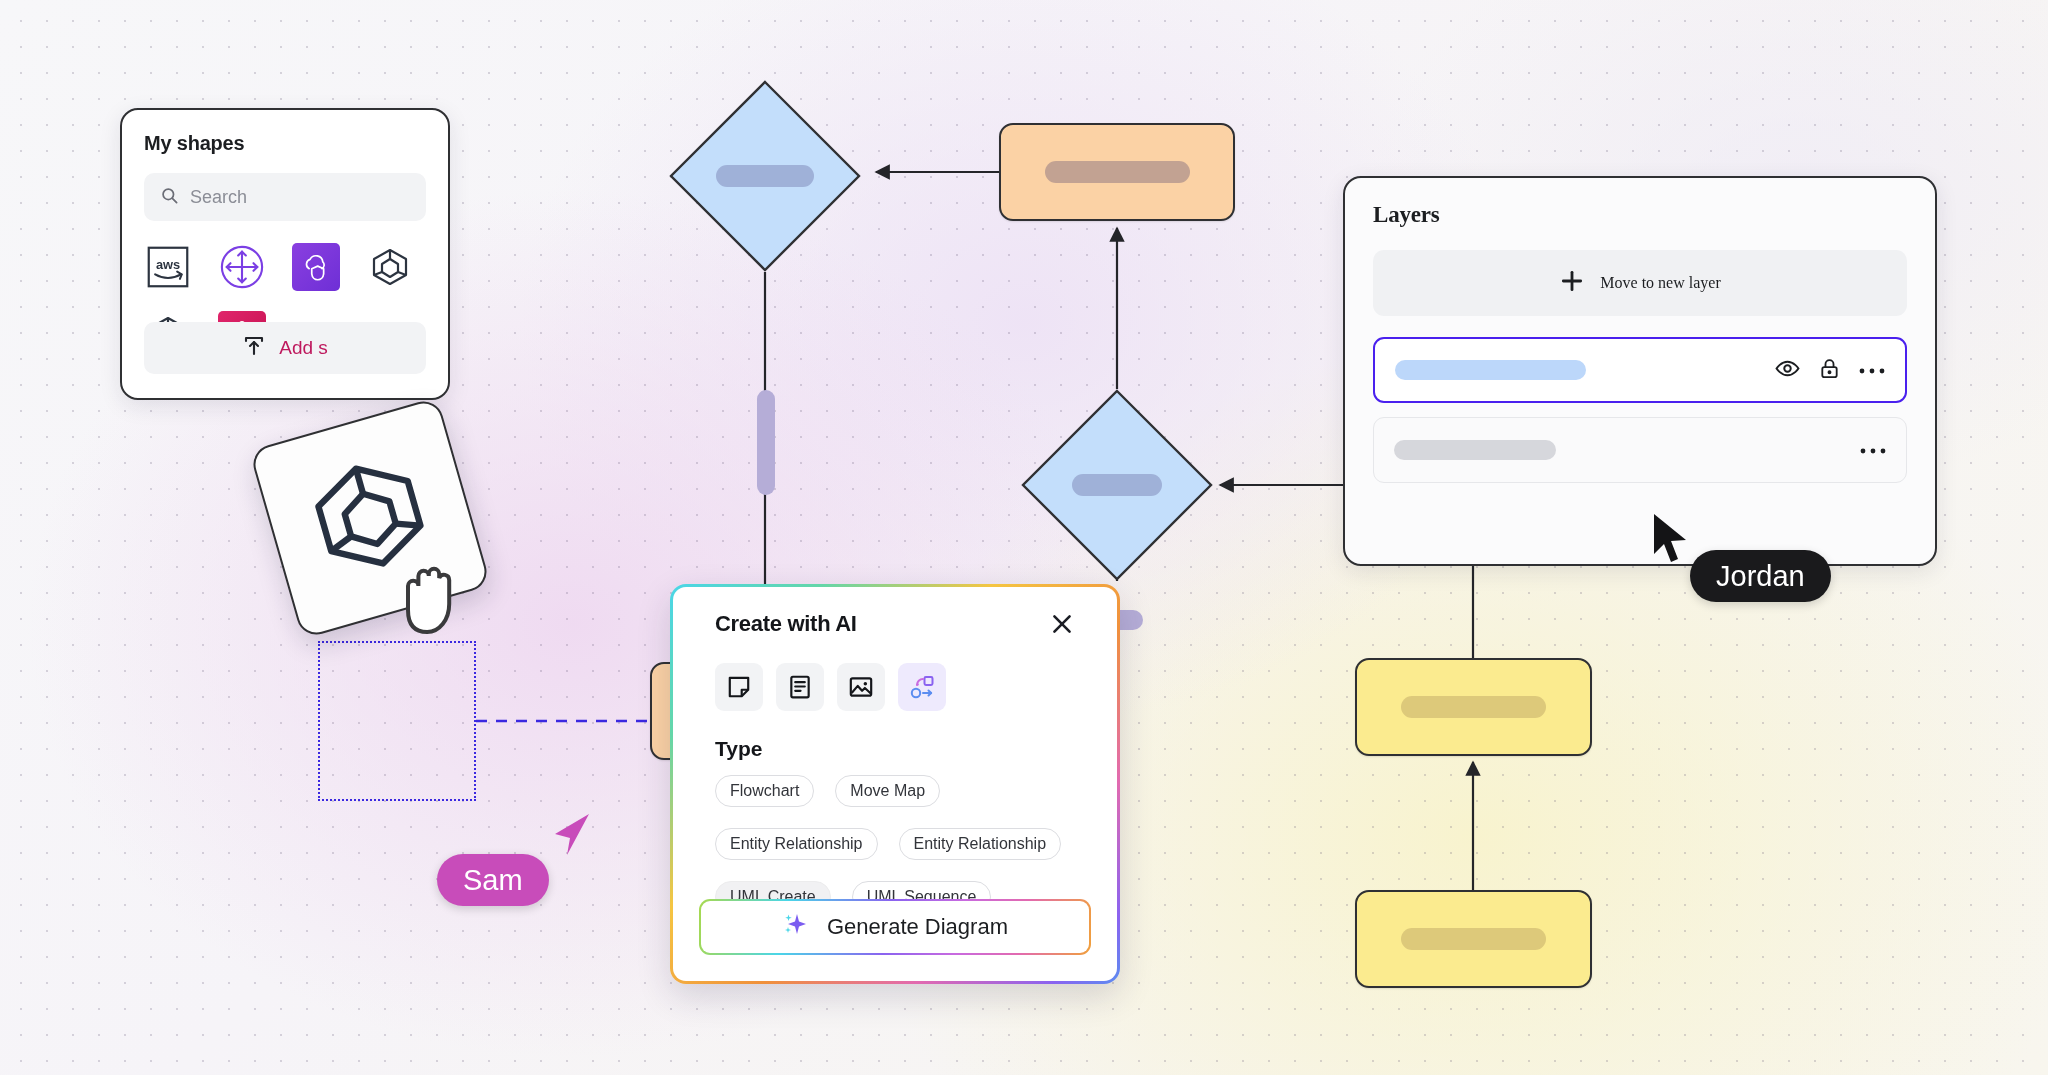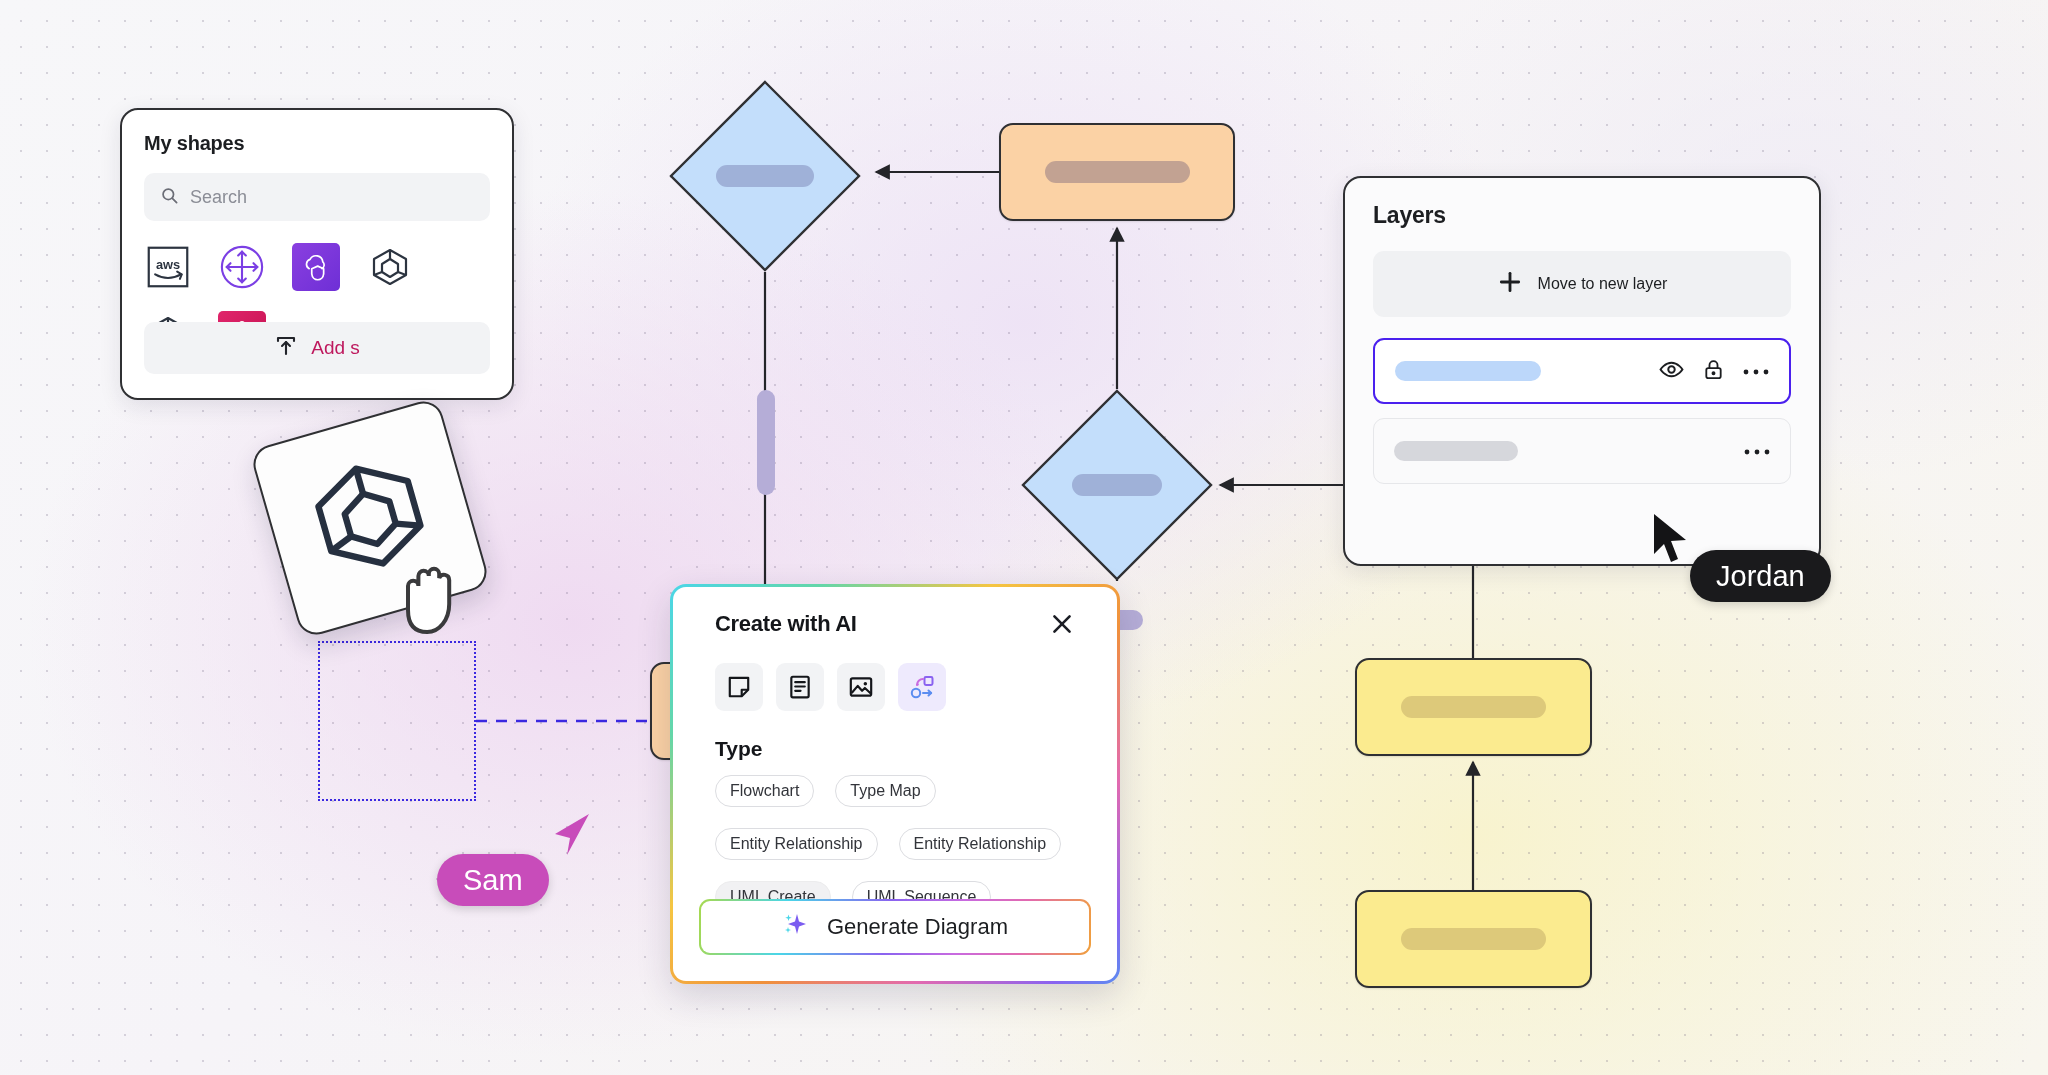--- a/index.html
+++ b/index.html
@@ -62,21 +62,21 @@
   .sel-box {
     position: absolute;
     border: 2.5px dotted #3b28e0;
     background: transparent;
   }
 
   
   #shapes-panel {
     position: absolute;
     left: 120px; top: 108px;
-    width: 394px; height: 292px;
+    width: 330px; height: 292px;
     background: #ffffff;
     border: 2.2px solid #2f3033;
     border-radius: 18px;
     box-shadow: 0 6px 22px rgba(30,25,60,0.10);
     padding: 22px 22px 0 22px;
     overflow: hidden;
   }
   #shapes-panel .panel-title {
     font-size: 20px; font-weight: 700; color: #1c1e21;
     letter-spacing: -0.2px; margin-bottom: 18px;
@@ -113,26 +113,27 @@
     transform: rotate(-16deg);
     box-shadow: 0 10px 26px rgba(30,25,60,0.18);
     display: flex; align-items: center; justify-content: center;
   }
   #hand-cursor { position: absolute; left: 394px; top: 558px; }
 
   
   #layers-panel {
     position: absolute;
     left: 1343px; top: 176px;
-    width: 478px; height: 390px;
+    width: 594px; height: 390px;
     background: #fbfbfc;
     border: 2.2px solid #2f3033;
     border-radius: 18px;
     box-shadow: 0 6px 22px rgba(30,25,60,0.10);
     padding: 24px 28px;
+    font-family: Liberation Serif, serif;
   }
   #layers-panel .panel-title {
     font-size: 23px; font-weight: 600; color: #1c1e21;
     letter-spacing: -0.2px; margin-bottom: 22px;
   }
   .move-layer-btn {
     height: 66px; background: #f0f1f3; border-radius: 11px;
     display: flex; align-items: center; justify-content: center; gap: 15px;
     font-size: 16px; color: #1c1e21; margin-bottom: 21px;
   }
@@ -488,21 +489,21 @@
             <line x1="15" y1="20" x2="23" y2="20" stroke="#5b8df0"></line>
             <polyline points="20.5,17.5 23.2,20 20.5,22.5" stroke="#5b8df0"></polyline>
           </svg>
         </div>
       </div>
 
       <div class="section-label">Type</div>
 
       <div class="chip-wrap">
         <div class="chip">Flowchart</div>
-        <div class="chip">Type Map</div>
+        <div class="chip">Move Map</div>
         <div class="chip">Entity Relationship</div>
         <div class="chip">Entity Relationship</div>
         <div class="chip selected">UML Create</div>
         <div class="chip">UML Sequence</div>
       </div>
 
       <div class="gen-btn">
         <div class="gb-inner">
           <span>
             <svg width="26" height="26" viewBox="0 0 26 26">

